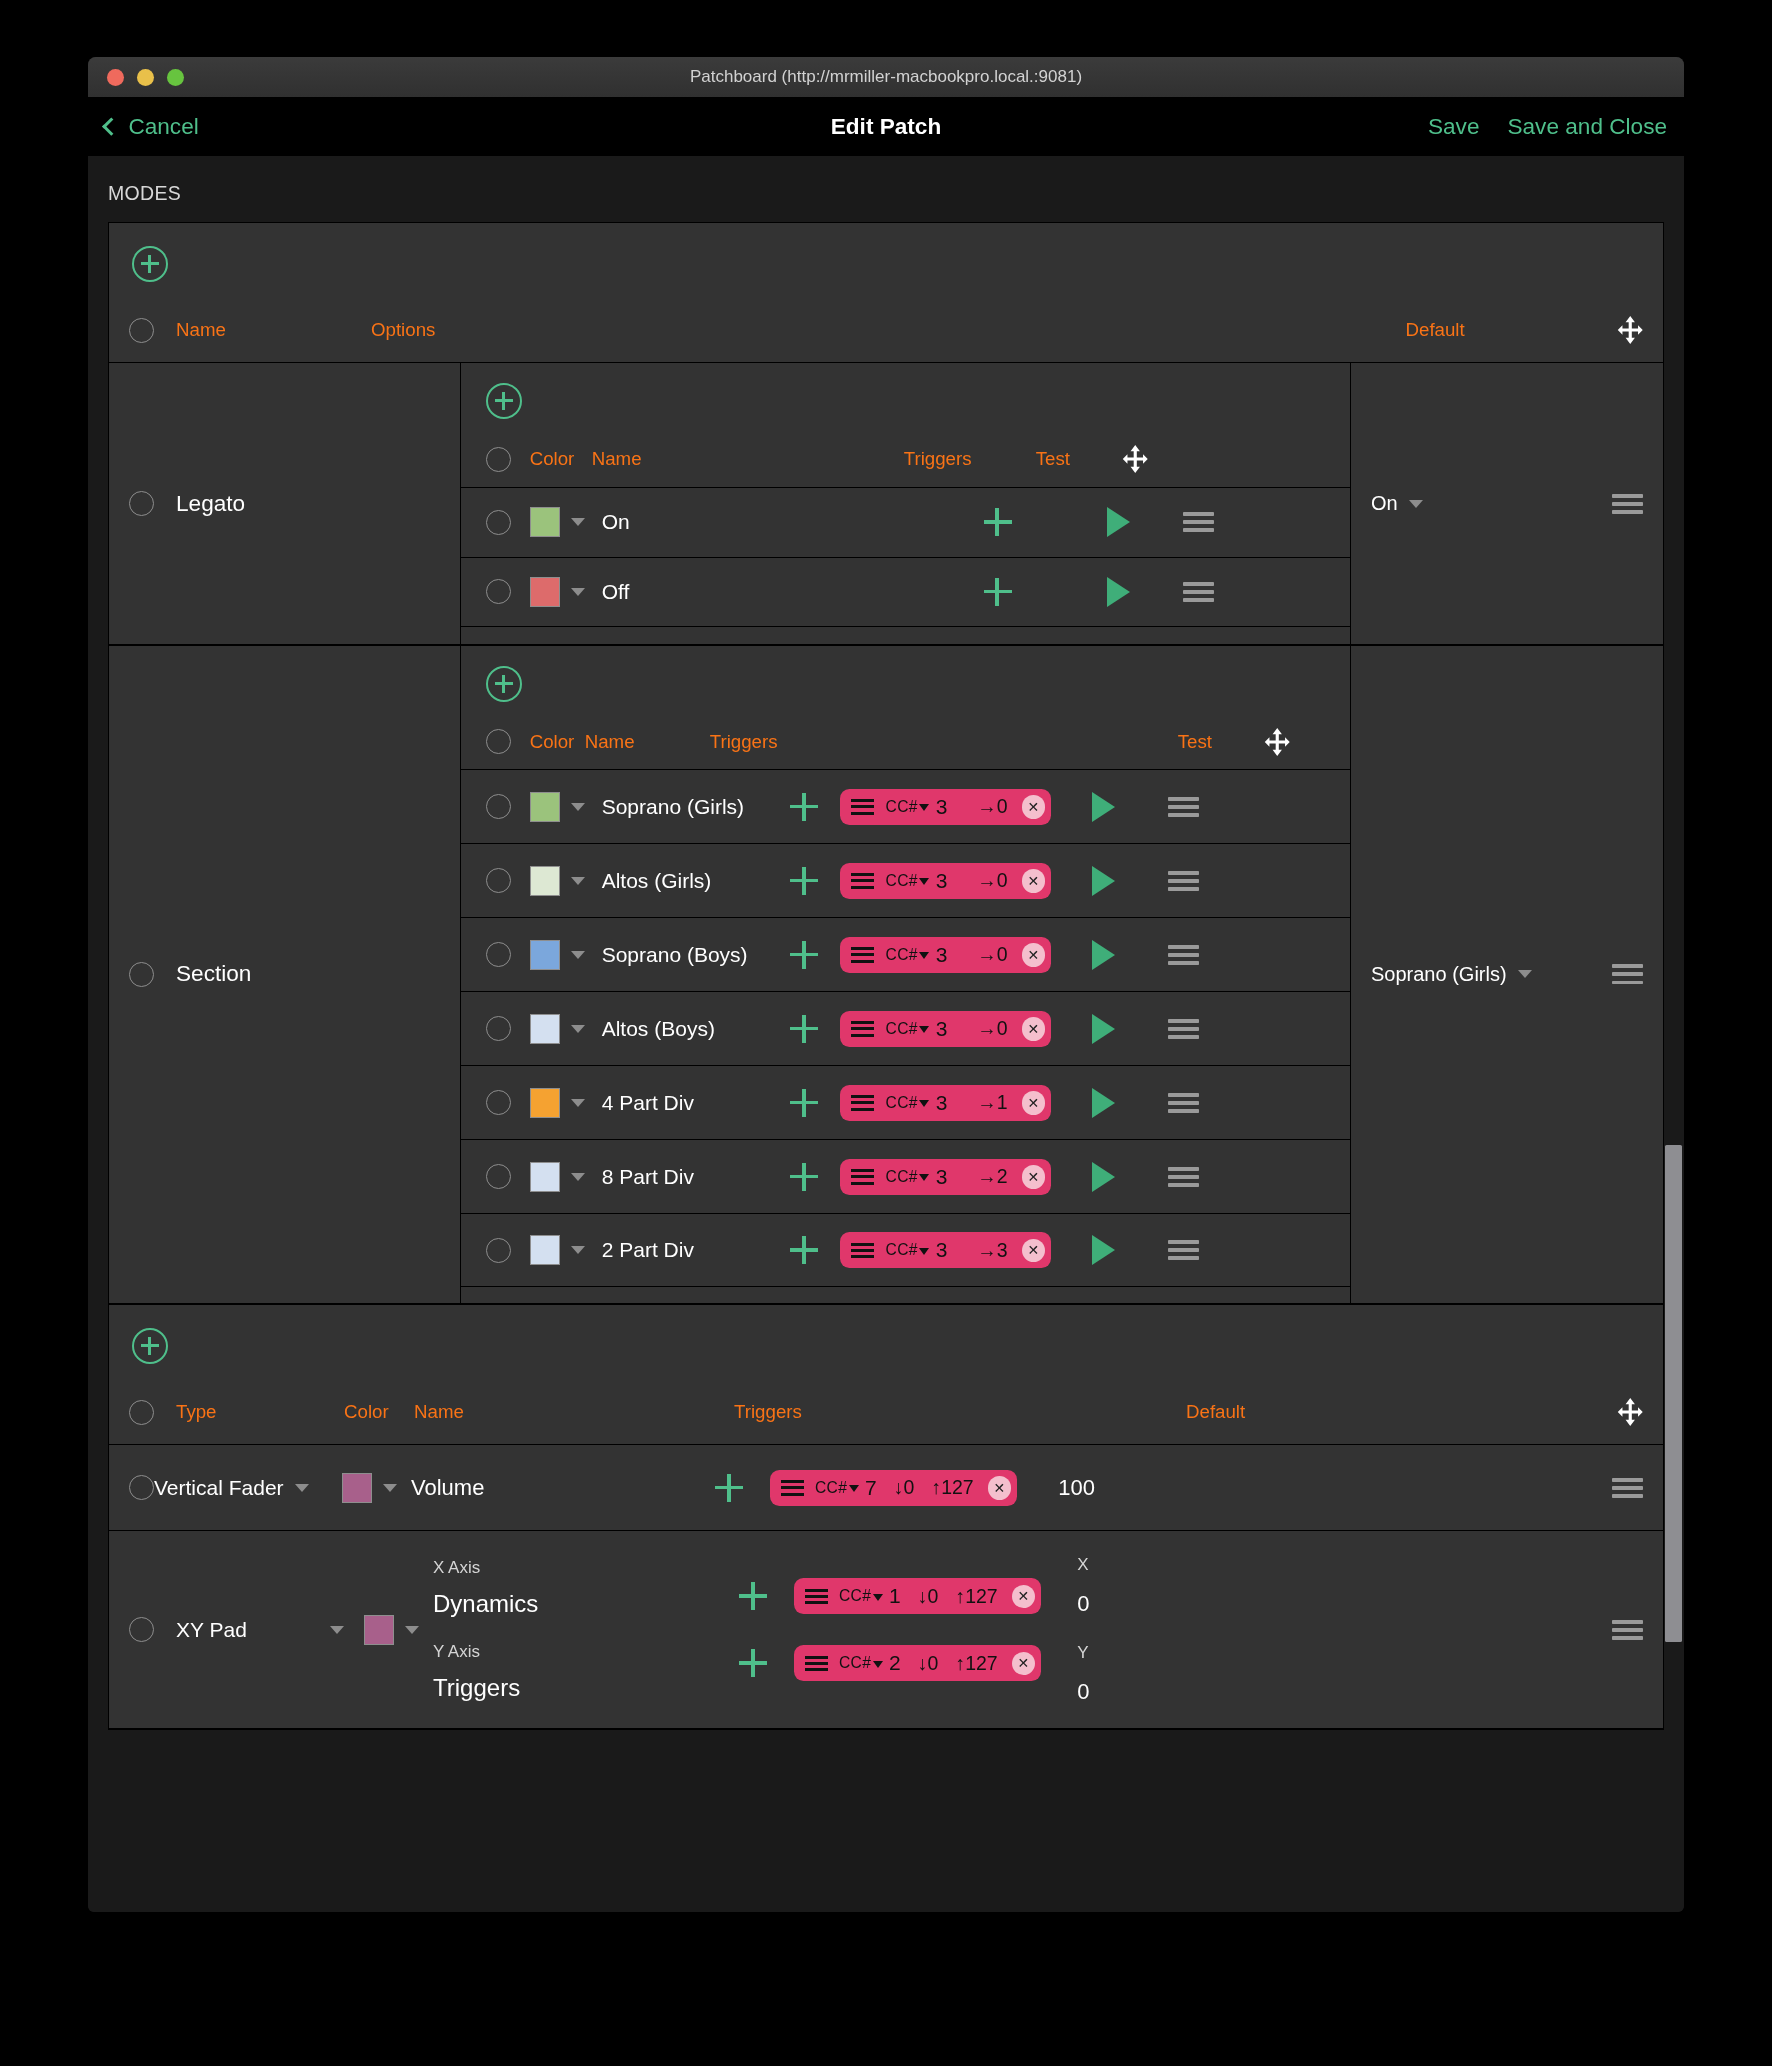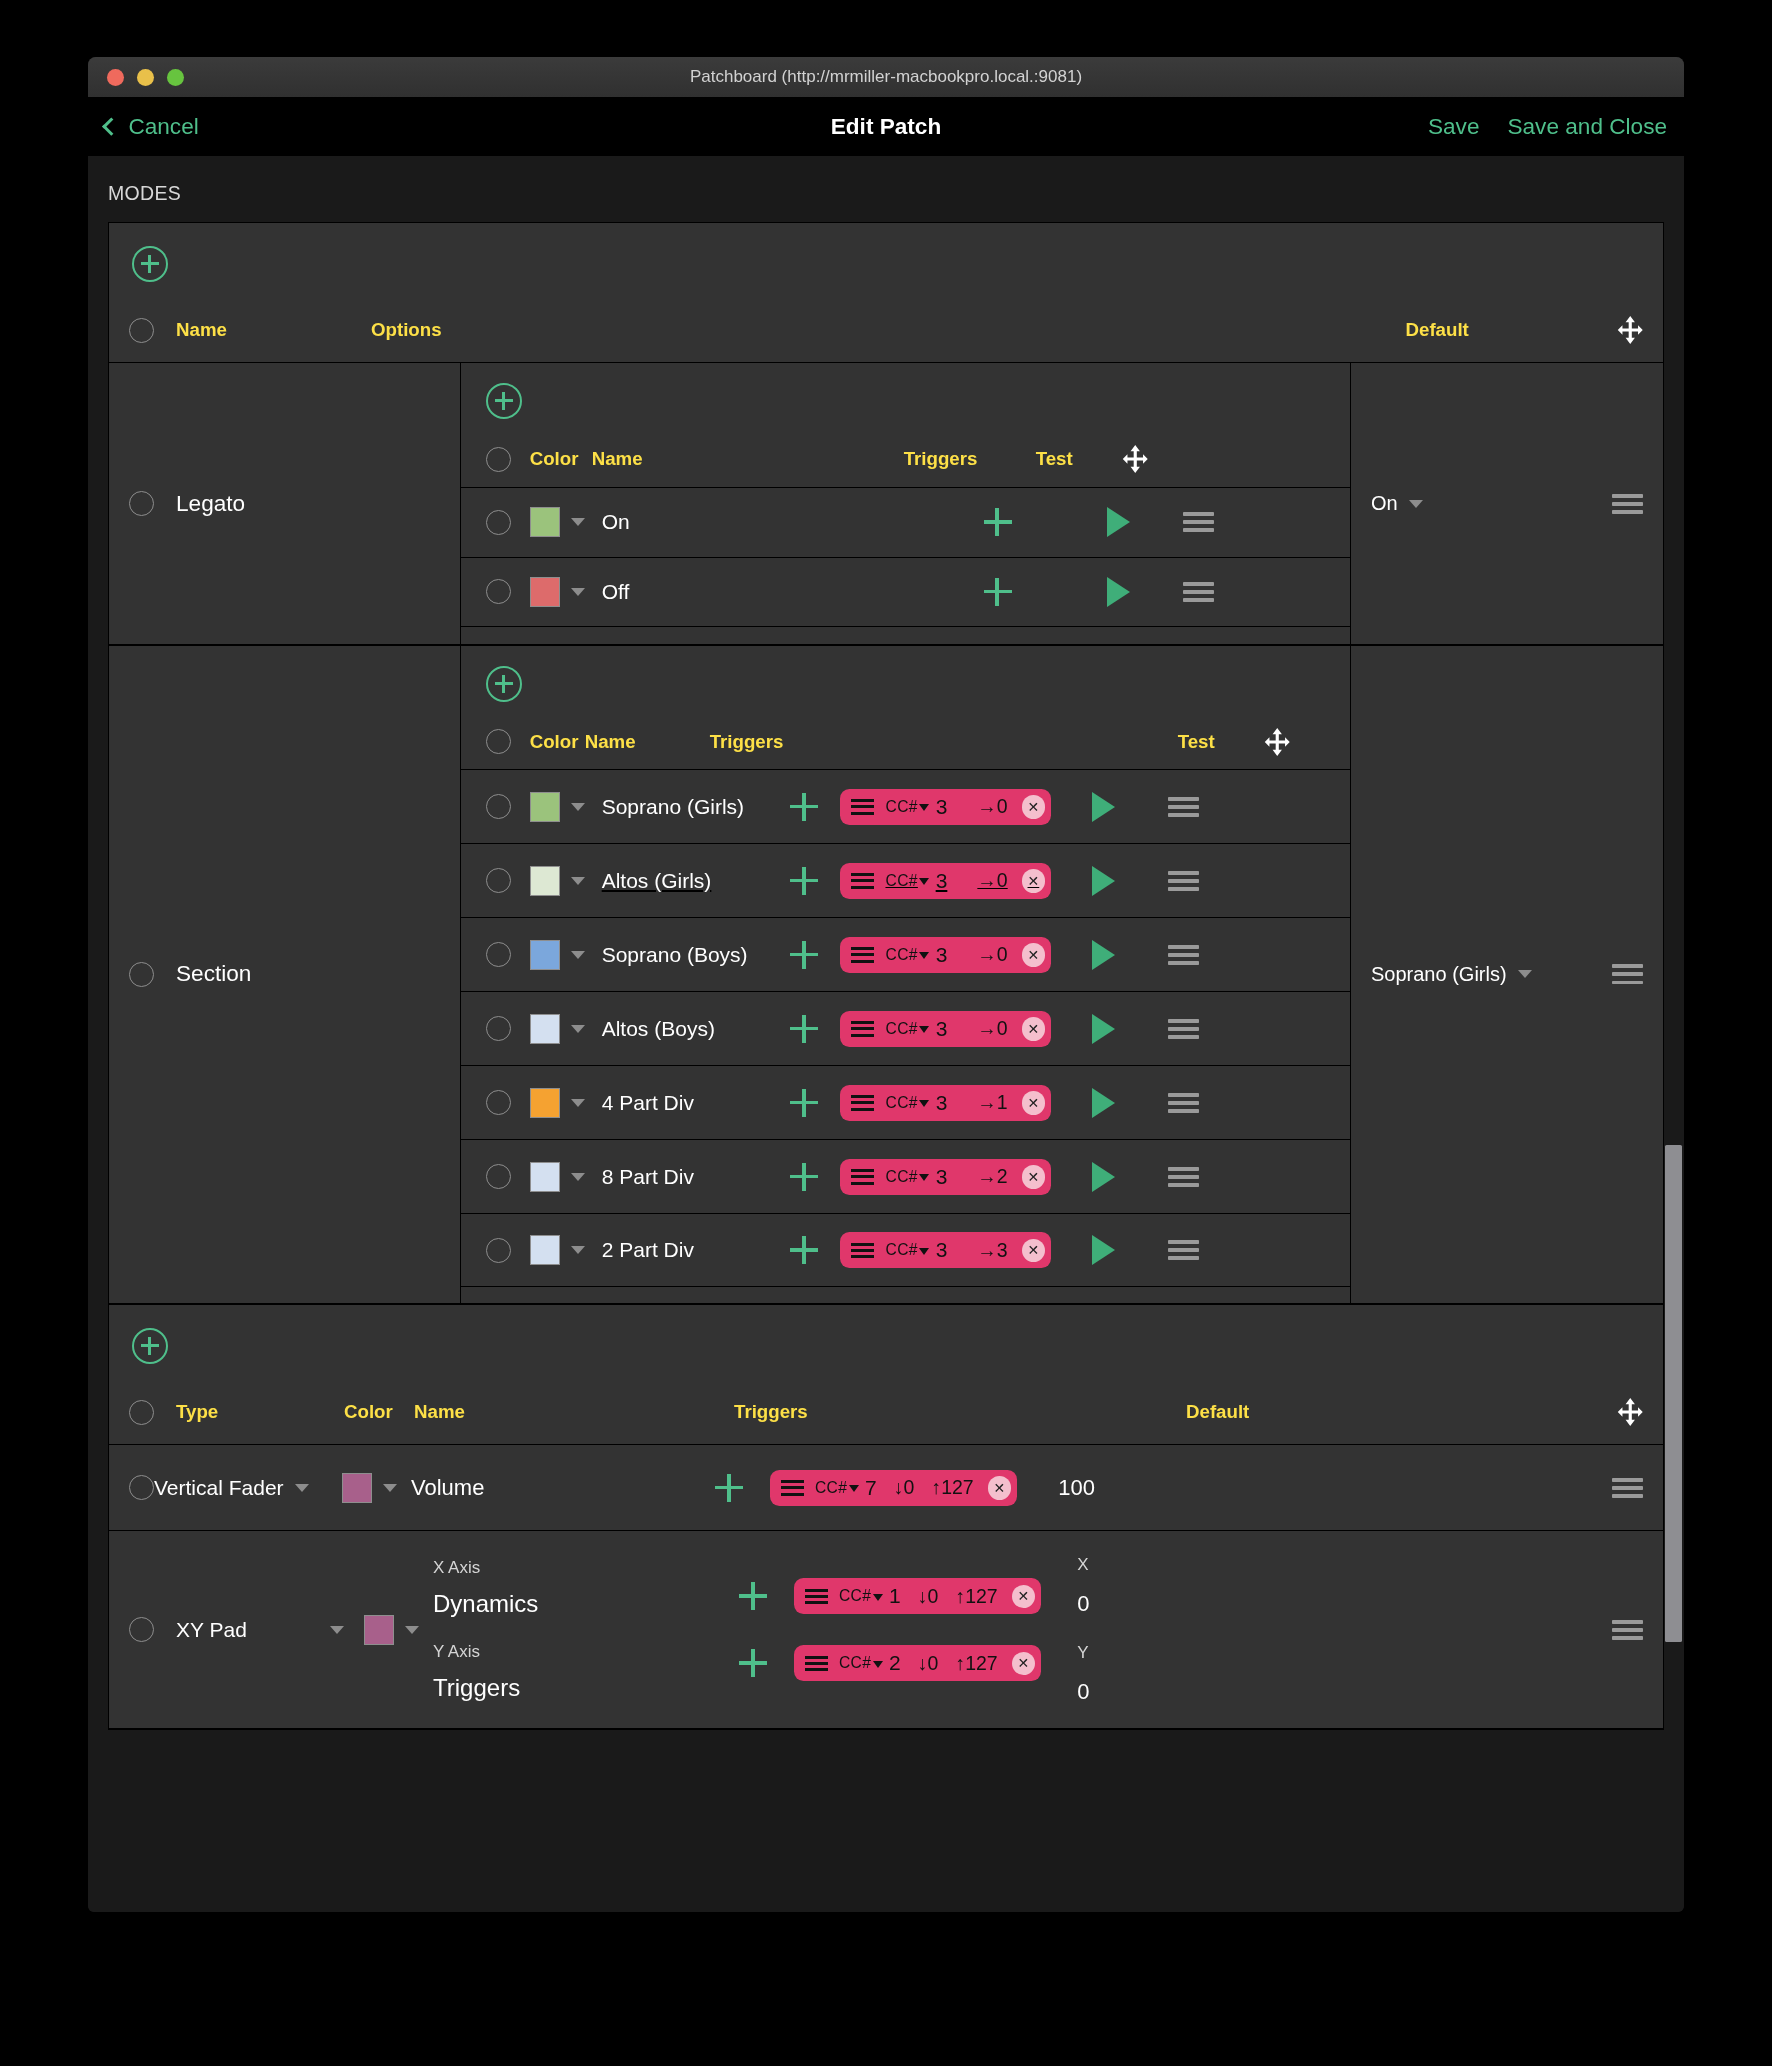--- a/index.html
+++ b/index.html
@@ -81,21 +81,21 @@
     content:''; position:absolute; background:#4fbf8b;
   }
   .plus-circle::before { left: 7px; right: 7px; top: 14px; height: 3.1px; }
   .plus-circle::after  { top: 7px; bottom: 7px; left: 14px; width: 3.1px; }
   .radio {
     width: 25px; height: 25px; border-radius: 50%;
     border: 1.6px solid #8d8d8d; flex: 0 0 auto; cursor: pointer;
   }
   .hdr {
     display: flex; align-items: center;
-    color: #fde047; font-size: 18.7px; font-weight: bold;
+    color: #f97316; font-size: 18.7px; font-weight: normal;
     padding: 11px 0 17px 0;
   }
   .hdr .radio { margin: 0 22px 0 20px; }
   .rowline { border-top: 1.6px solid #000; }
   .drag4 {
     position: relative; width: 26.5px; height: 30px; flex: 0 0 auto;
     cursor: grab;
   }
   .drag4 svg { display: block; }
   .hamb {
@@ -300,21 +300,21 @@
                   <span class="seg" style="margin-left:30px;">→0</span>
                   <span class="xbtn">✕</span>
                 </span>
                 <div class="play" style="margin-left:41px;"></div>
                 <div class="hamb" style="margin-left:53px;">
                   <i></i>
                   <i></i>
                   <i></i>
                 </div>
               </div>
-              <div class="rowline" style="display: flex; align-items: center; height: 74px; padding-left: 25px; text-decoration: underline;">
+              <div class="rowline" style="display: flex; align-items: center; height: 74px; padding-left: 25px;">
                 <div class="radio"></div>
                 <div class="swatch" style="margin-left:18.7px;background:#dde8d3;"></div>
                 <div class="caret" style="margin-left:11px;"></div>
                 <div style="color:#fff;font-size:21px;margin-left:17px;width:179px;">Altos (Girls)</div>
                 <div class="bigplus" style="margin-left:9.4px;"></div>
                 <span class="pill" style="margin-left:22px;">
                   <span class="ph">
                     <i></i>
                     <i></i>
                     <i></i>

